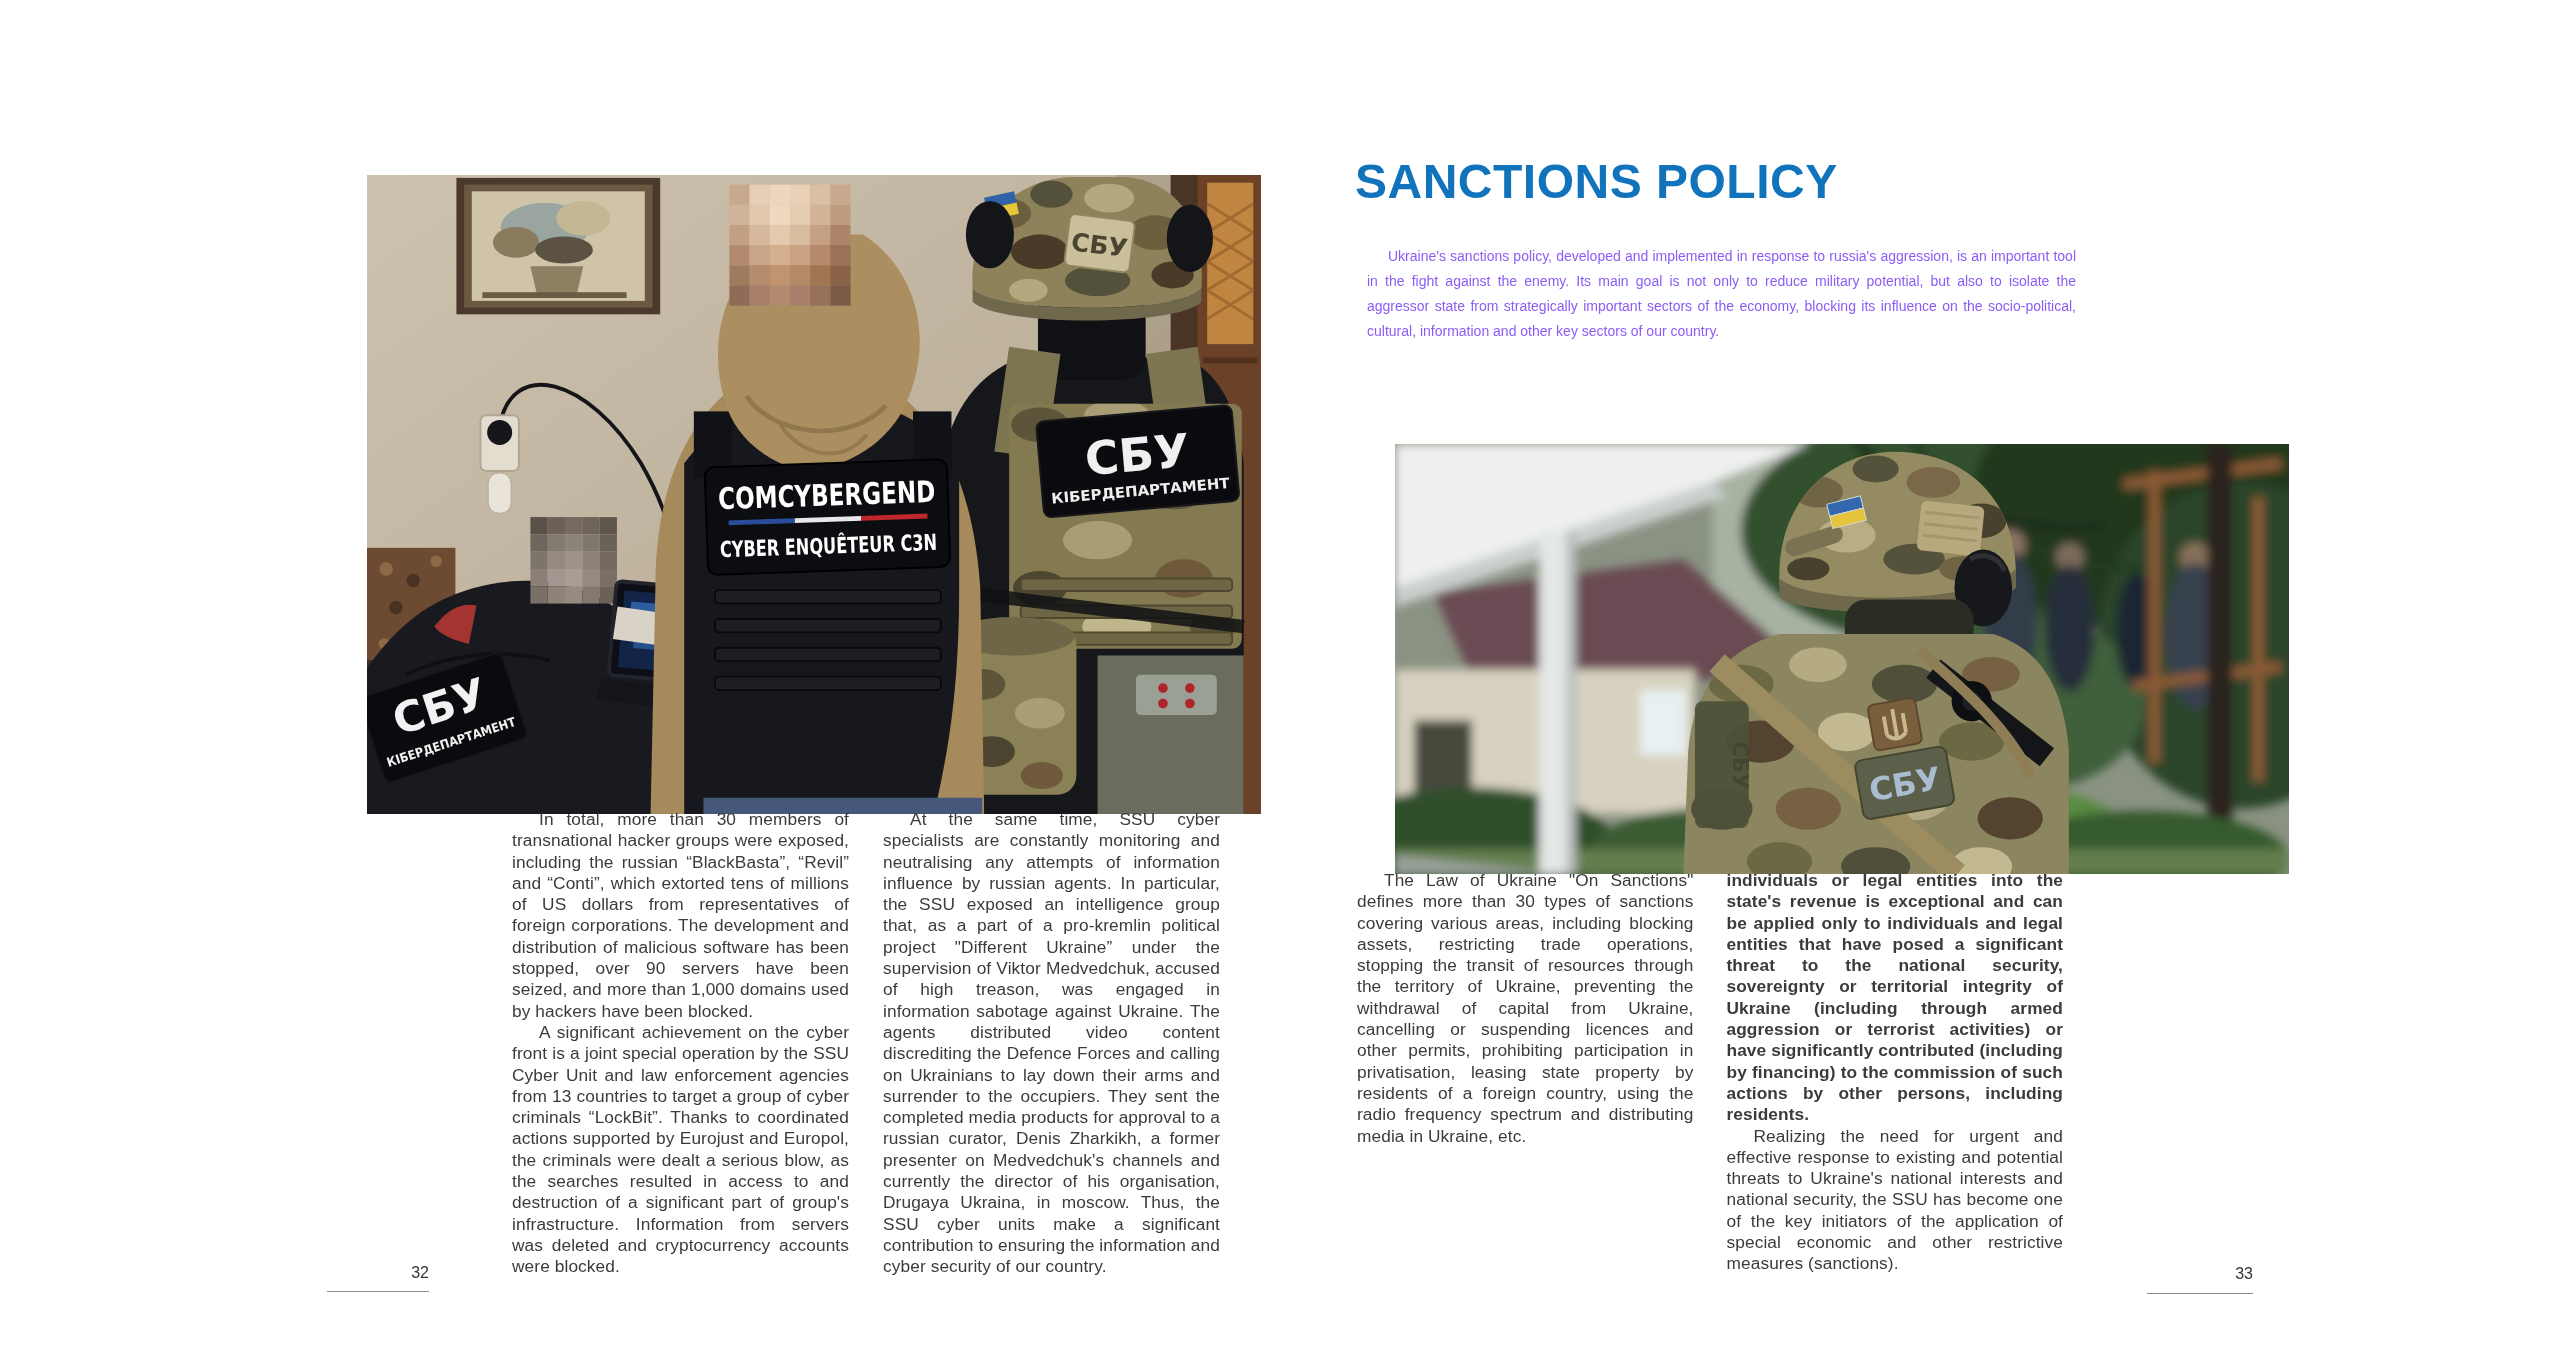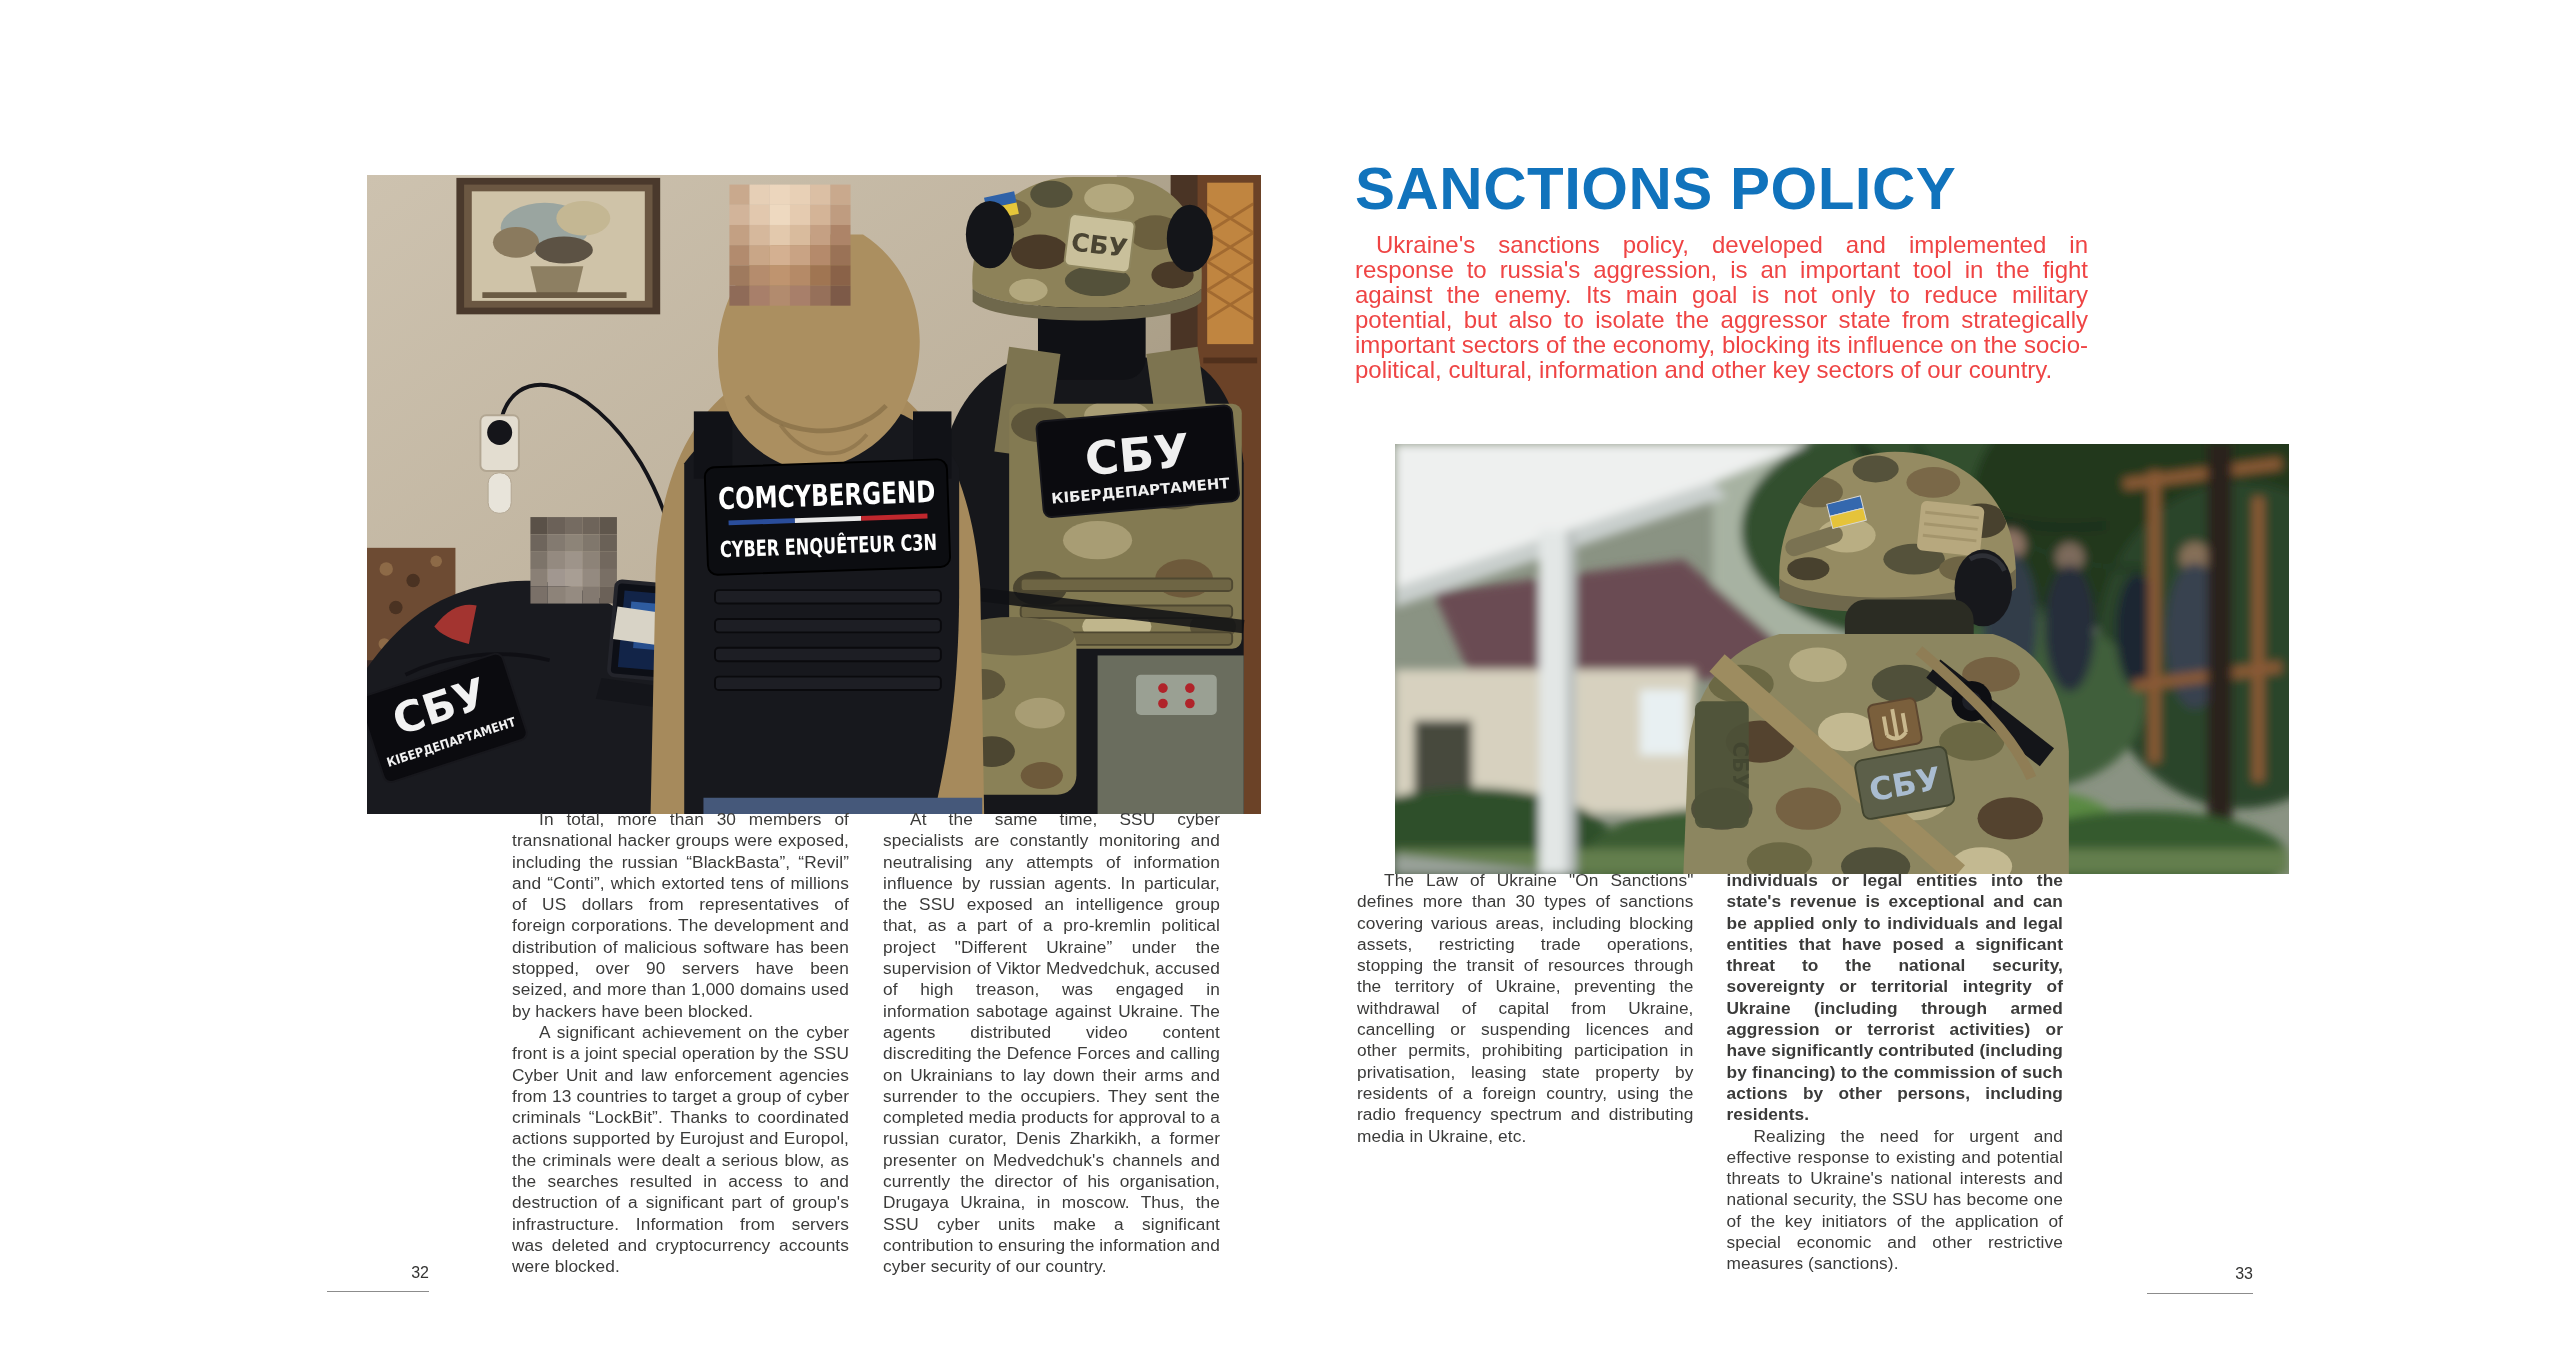--- a/index.html
+++ b/index.html
@@ -26,27 +26,27 @@
     letter-spacing:0.1px;
     color:#3b3b3a;
     text-align:justify;
     text-indent:27px;
   }
   .col p.cont{text-indent:0;font-weight:bold;}
   .col p.fill-last{text-align-last:justify;}
 
   .page-title{
     position:absolute;left:1355px;top:154px;margin:0;
-    font-size:60px;font-weight:800;letter-spacing:0.5px;
+    font-size:48px;font-weight:800;letter-spacing:0.5px;
     color:#1173bc;
   }
   .intro{position:absolute;left:1355px;top:232px;width:733px;}
   .intro p{
-    margin:0;font-size:24px;line-height:25px;
-    color:#ef4444;text-align:justify;text-indent:21px;
+    margin:12px;font-size:14px;line-height:25px;
+    color:#8b5cf6;text-align:justify;text-indent:21px;
   }
 
   .folio{position:absolute;font-size:16px;color:#333332;}
   .folio-32{left:327px;top:1264px;width:102px;text-align:right;}
   .folio-33{left:2147px;top:1265px;width:106px;text-align:right;}
   .folio-line{position:absolute;height:1.4px;background:#8c8c8c;}
   .folio-line-32{left:327px;top:1291px;width:102px;}
   .folio-line-33{left:2147px;top:1293px;width:106px;}
 
   .svg-label{font-family:"DejaVu Sans","Liberation Sans",sans-serif;font-weight:bold;}

